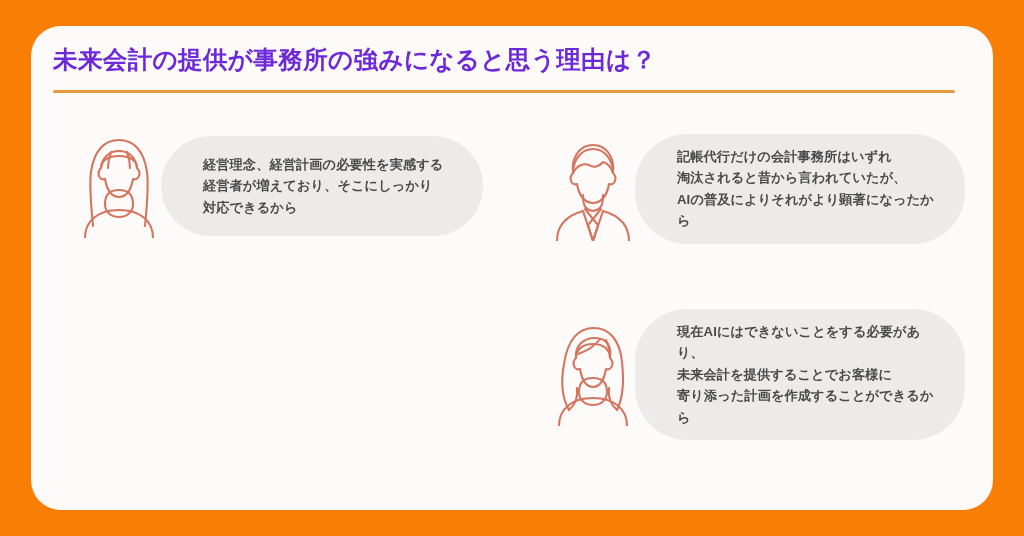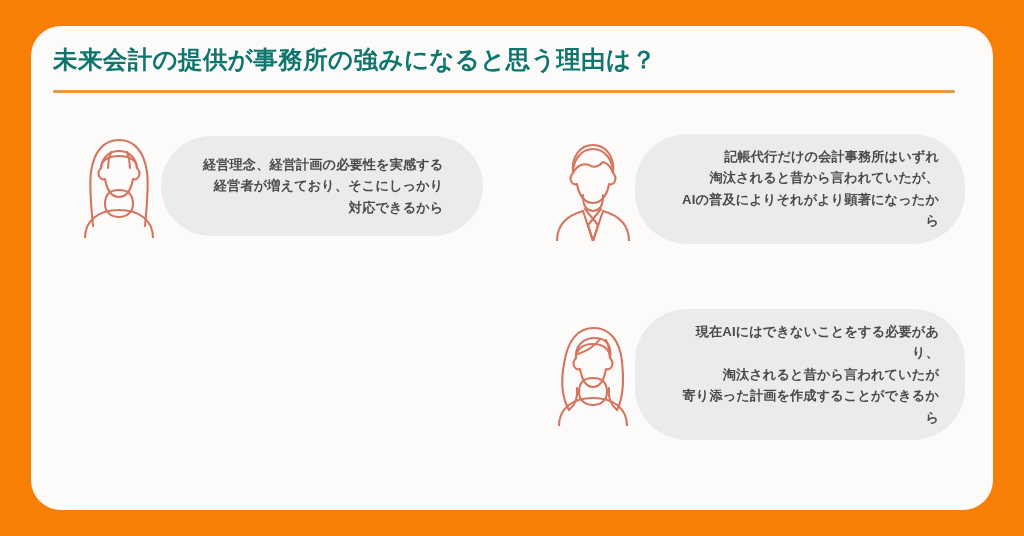--- a/index.html
+++ b/index.html
@@ -36,40 +36,39 @@
   
   #title-block {
     position: absolute;
     left: 22px;
     top: 18px;
     width: 910px;
   }
   #page-title {
     font-size: 24.5px;
     font-weight: bold;
-    color: #0f766e;
+    color: #6d28d9;
     letter-spacing: 0.4px;
     line-height: 1.3;
     white-space: nowrap;
   }
   #title-rule {
     margin-top: 14px;
     height: 3px;
     width: 902px;
     background: #E8993C;
     border-radius: 2px;
   }
 
   
   #items {
     position: absolute;
     left: 0;
     top: 108px;
     width: 846px;
-    text-align: right;
   }
   .row {
     position: relative;
     height: 175px;
   }
   .item {
     position: absolute;
     display: flex;
     align-items: center;
   }
@@ -198,21 +197,21 @@
 
               <path d="M31 36 C31 27 38 22 48 22 C58 22 65 27 65 36 C67 38 68 41 67 44 C66 47 63 48 61 47 C59 58 55 65 48 65 C41 65 37 58 35 47 C33 48 30 47 29 44 C28 41 29 38 31 36 Z"></path>
 
               <path d="M31 36 C30 24 38 16 50 16 C62 16 67 25 65 36"></path>
               <path d="M33 32 C42 29 50 24 55 17"></path>
               <path d="M61 18 C64 24 65 30 65 36"></path>
             </svg>
           </div>
           <div class="bubble">
             <div class="bubble-text">現在AIにはできないことをする必要があり、
-淘汰されると昔から言われていたが
+未来会計を提供することでお客様に
 寄り添った計画を作成することができるから</div>
           </div>
         </div>
 
       </div>
 
     </div>
   </div>
 </div>
 

